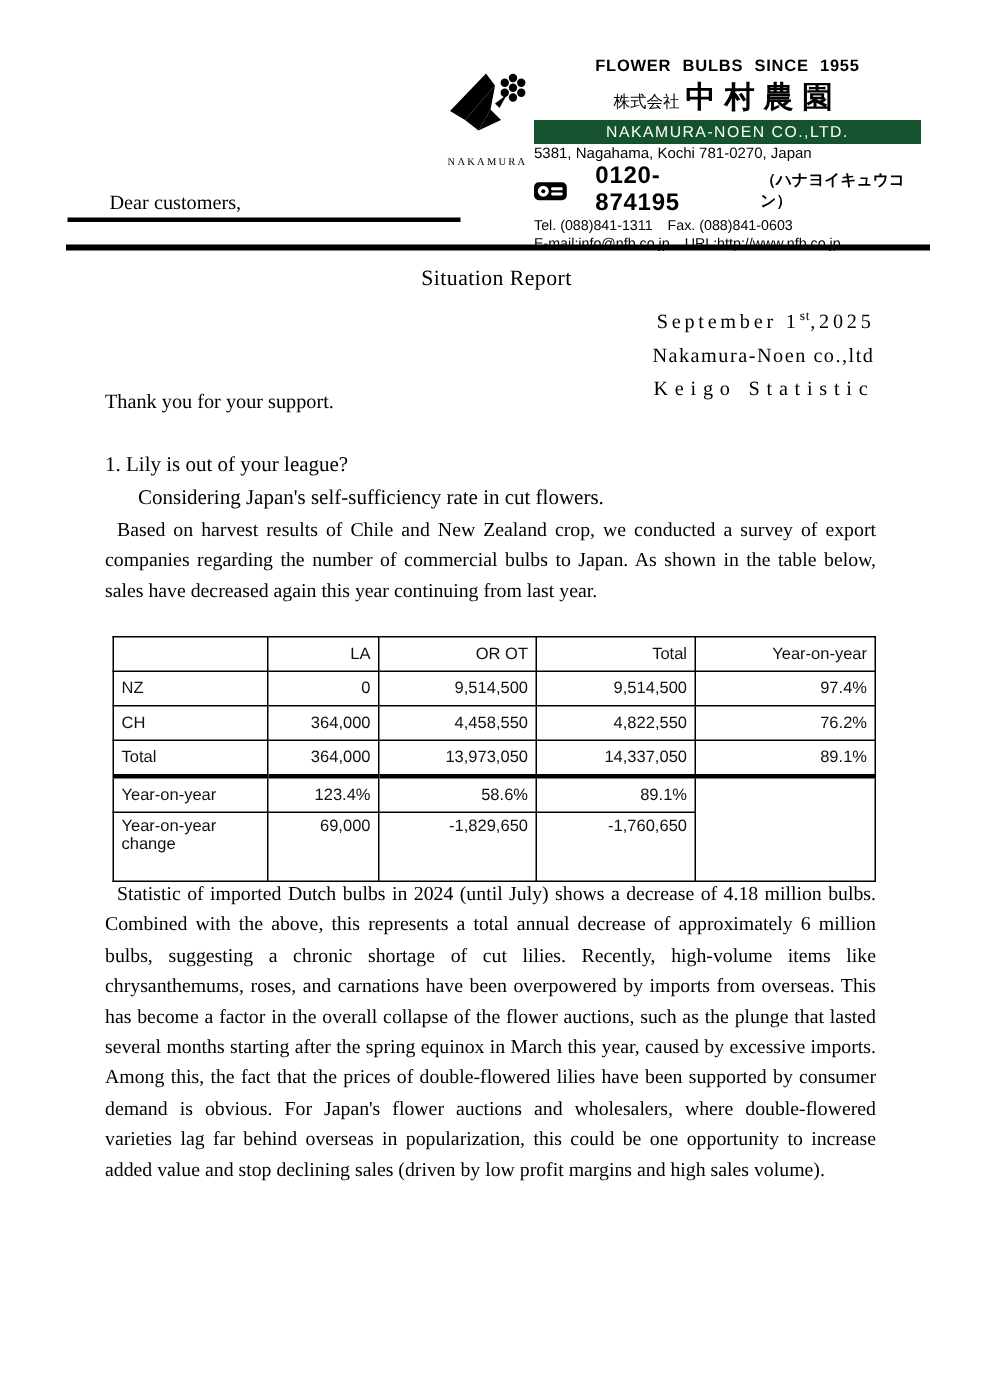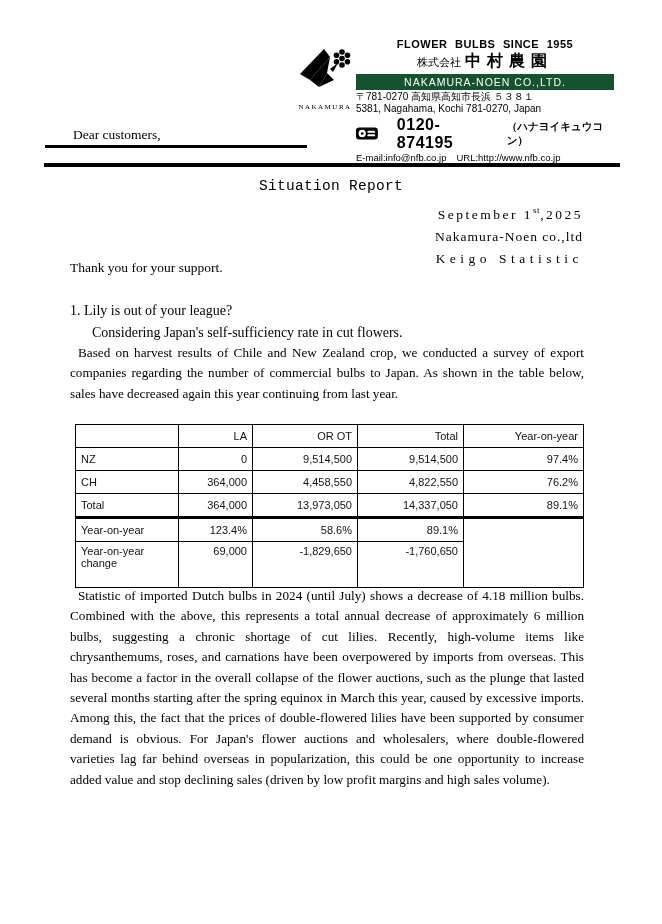--- a/index.html
+++ b/index.html
@@ -9,33 +9,33 @@
     font-family:"Liberation Serif", serif;
   }
   
   .letterhead { position:absolute; left:294px; top:38px; display:flex; }
   .logo-col { width:62px; padding-top:9px; text-align:center; }
   .logo-caption { font-size:7px; letter-spacing:1.5px; margin-top:2px; font-family:"Liberation Serif",serif; }
   .info-col { width:258px; font-family:"Liberation Sans", sans-serif; }
   .since-line { text-align:center; font-weight:bold; font-size:11px; letter-spacing:.5px; word-spacing:4px; }
   .company-line { display:flex; align-items:baseline; justify-content:center; gap:4px; margin-top:1px; }
   .company-prefix { font-size:11px; }
-  .company-name { font-size:16px; font-weight:bold; letter-spacing:6px; }
+  .company-name { font-size:20px; font-weight:bold; letter-spacing:6px; }
   .name-bar { background:#14532d; color:#fff; text-align:center; font-size:10.5px; letter-spacing:1px; padding:1.5px 0 2px; margin-top:2px; }
   .addr { font-size:10px; line-height:11.5px; margin-top:1px; white-space:nowrap; }
   .freedial-line { display:flex; align-items:center; gap:19px; margin-top:1px; }
   .fd-num { font-size:16px; font-weight:bold; letter-spacing:.5px; }
   .fd-kana { font-size:10.5px; font-weight:bold; }
   .small-line { font-size:9.5px; line-height:10.5px; display:flex; gap:10px; margin-top:1px; white-space:nowrap; }
   
   .salutation { position:absolute; left:73px; top:127px; font-size:13.5px; }
   .salutation-underline { position:absolute; left:45px; top:145px; width:262px; height:3px; background:#000; }
   .header-rule { position:absolute; left:44px; top:163px; width:576px; height:3.5px; background:#000; }
   
-  .title { position:absolute; left:0; top:178px; width:662px; text-align:center; font-size:14.5px; letter-spacing:.3px;font-family:Liberation Mono, monospace; }
+  .title { position:absolute; left:0; top:178px; width:662px; text-align:center; font-size:14.5px; letter-spacing:.3px; }
   .date-block { position:absolute; right:79px; top:199px; text-align:right; font-size:13.5px; line-height:22px; }
   .date-line { letter-spacing:2.5px; }
   .date-line sup { font-size:9px; letter-spacing:.5px; }
   .from-company { letter-spacing:1px; }
   .from-person { letter-spacing:4.5px; }
   .thanks { position:absolute; left:70px; top:260px; font-size:13.5px; }
   .heading { position:absolute; left:70px; top:300px; font-size:14px; line-height:22px; }
   .heading-line2 { margin-left:22px; }
   
   .para { position:absolute; left:70px; width:514px; margin:0; font-size:13.2px; line-height:20.4px; text-align:justify; text-indent:8px; }
@@ -72,32 +72,35 @@
       </svg>
       <div class="logo-caption">NAKAMURA</div>
     </div>
     <div class="info-col">
       <div class="since-line">FLOWER BULBS SINCE 1955</div>
       <div class="company-line">
         <span class="company-prefix">株式会社</span>
         <span class="company-name">中村農園</span>
       </div>
       <div class="name-bar">NAKAMURA-NOEN CO.,LTD.</div>
-      <div class="addr">〒781-0270 高知県高知市長浜 ５３８１</div>
       <div class="addr">5381, Nagahama, Kochi 781-0270, Japan</div>
       <div class="freedial-line">
         <svg width="24" height="13" viewBox="0 0 24 13">
           <rect x="0" y="0" width="24" height="13" rx="3.5" fill="#000"></rect>
           <circle cx="6.8" cy="6.5" r="4" fill="#fff"></circle>
           <circle cx="6.8" cy="6.5" r="1.5" fill="#000"></circle>
           <rect x="12.5" y="3.6" width="8.5" height="2.2" rx="1" fill="#fff"></rect>
           <rect x="12.5" y="7.4" width="8.5" height="2.2" rx="1" fill="#fff"></rect>
         </svg>
         <span class="fd-num">0120-874195</span>
         <span class="fd-kana">（ハナヨイキュウコン）</span>
+      </div>
+      <div class="small-line">
+        <span>Tel. (088)841-1311</span>
+        <span>Fax. (088)841-0603</span>
       </div>
       <div class="small-line">
         <span>E-mail:info@nfb.co.jp</span>
         <span>URL:http://www.nfb.co.jp</span>
       </div>
     </div>
   </div>
 
   <div class="salutation">Dear customers,</div>
   <div class="salutation-underline"></div>

